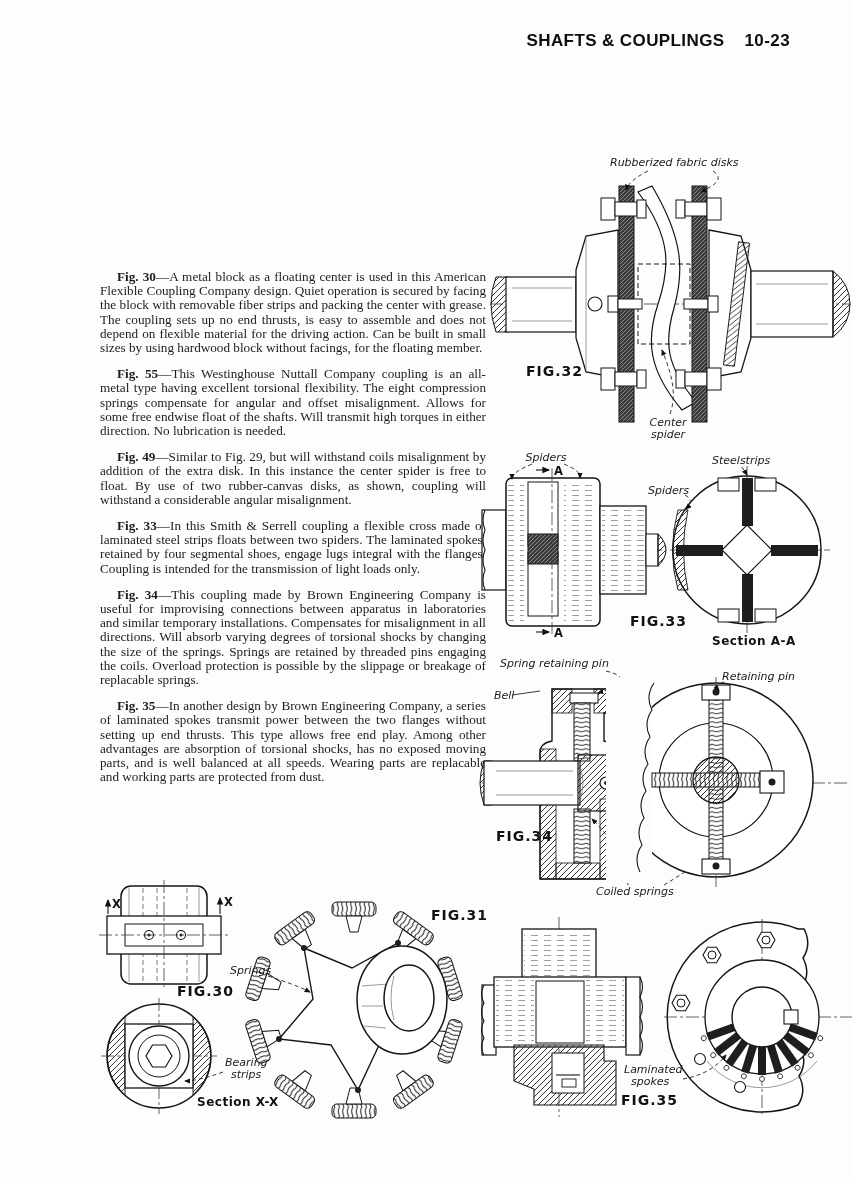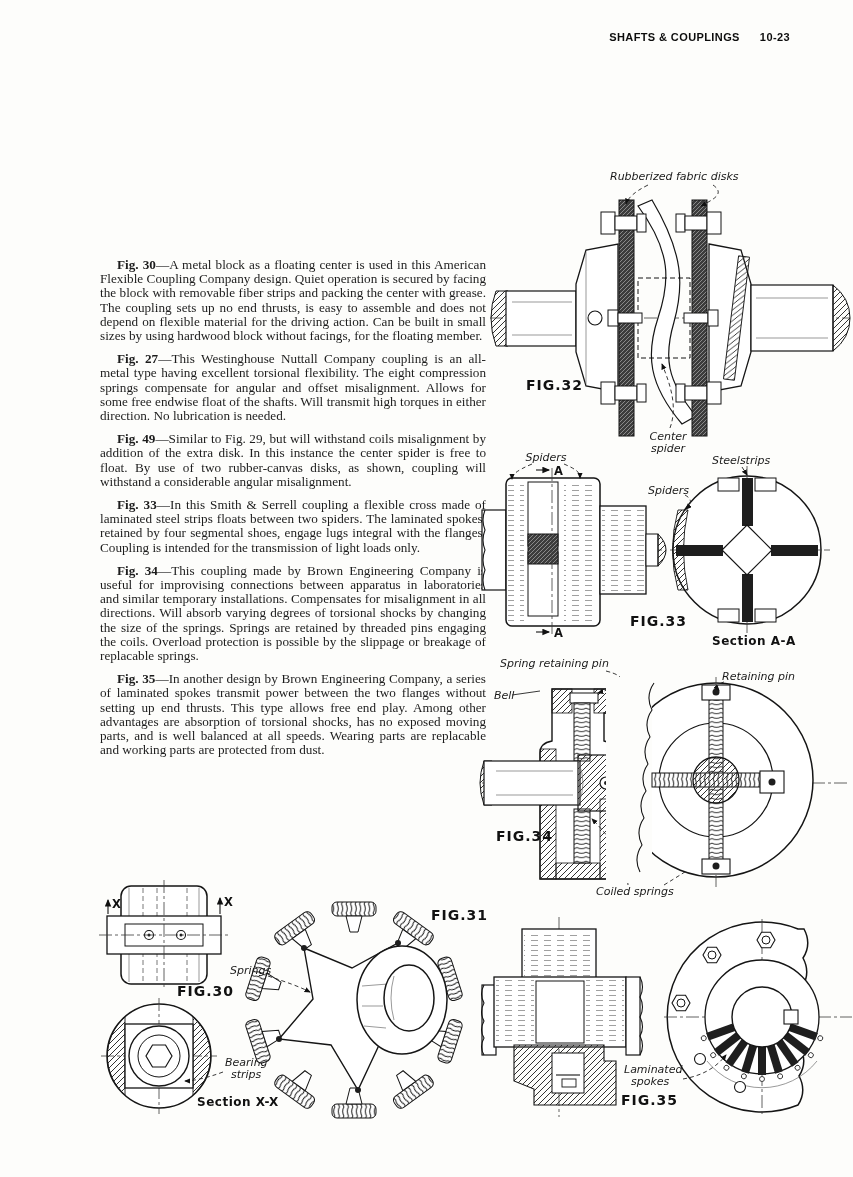--- a/index.html
+++ b/index.html
@@ -1,23 +1,23 @@
 <!DOCTYPE html>
 <html><head>
 <meta charset="utf-8">
 <style>
   html,body{margin:0;padding:0;background:#e8e8e8;}
   #page{position:relative;width:853px;height:1177px;background:#fdfdfb;margin:0 auto;overflow:hidden;
         font-family:"Liberation Serif", serif;color:#1c1c1c;}
   #header{position:absolute;top:31px;left:0;width:790px;text-align:right;
-          font-family:"Liberation Sans", sans-serif;font-weight:bold;font-size:11px;
+          font-family:"Liberation Sans", sans-serif;font-weight:bold;font-size:17px;
           letter-spacing:.4px;color:#0d0d0d;}
   #header .pgnum{margin-left:20px;}
   #textcol{position:absolute;left:100px;top:258px;width:386px;}
-  #textcol p{margin:0 0 9px 0;font-size:13.2px;line-height:14.2px;text-align:justify;
+  #textcol p{margin:12px 0 9px 0;font-size:13.2px;line-height:14.2px;text-align:justify;
              text-indent:17px;}
   #textcol p b{font-weight:bold;}
   .fig{position:absolute;}
   .fig svg{display:block;overflow:visible;}
   .lbl{font:italic 11px "DejaVu Sans", sans-serif;fill:#1a1a1a;}
   .cap{font:bold 14px "DejaVu Sans", sans-serif;fill:#111;letter-spacing:1px;}
   .sec{font:bold 12px "DejaVu Sans", sans-serif;fill:#111;letter-spacing:.5px;}
   .secA{font:bold 11.5px "DejaVu Sans", sans-serif;fill:#111;}
   .cl{stroke:#3a3a3a;stroke-width:.8;fill:none;stroke-dasharray:13,3,3,3;}
   .ld{stroke:#222;stroke-width:.9;fill:none;stroke-dasharray:4,3;}
@@ -55,28 +55,28 @@
       </marker>
     </defs>
   </svg>
 
   <div id="header">
     <span>SHAFTS &amp; COUPLINGS</span><span class="pgnum">10-23</span>
   </div>
 
   <div id="textcol">
     <p><b>Fig. 30</b><span>—A metal block as a floating center is used in this American Flexible Coupling Company design. Quiet operation is secured by facing the block with removable fiber strips and packing the center with grease. The coupling sets up no end thrusts, is easy to assemble and does not depend on flexible material for the driving action. Can be built in small sizes by using hardwood block without facings, for the floating member.</span></p>
-    <p><b>Fig. 27</b><span>—This Westinghouse Nuttall Company coupling is an all-metal type having excellent torsional flexibility. The eight compression springs compensate for angular and offset misalignment. Allows for some free endwise float of the shafts. Will transmit high torques in either direction. No lubrication is needed.</span></p>
+    <p><b>Fig. 55</b><span>—This Westinghouse Nuttall Company coupling is an all-metal type having excellent torsional flexibility. The eight compression springs compensate for angular and offset misalignment. Allows for some free endwise float of the shafts. Will transmit high torques in either direction. No lubrication is needed.</span></p>
     <p><b>Fig. 49</b><span>—Similar to Fig. 29, but will withstand coils misalignment by addition of the extra disk. In this instance the center spider is free to float. By use of two rubber-canvas disks, as shown, coupling will withstand a considerable angular misalignment.</span></p>
     <p><b>Fig. 33</b><span>—In this Smith &amp; Serrell coupling a flexible cross made of laminated steel strips floats between two spiders. The laminated spokes, retained by four segmental shoes, engage lugs integral with the flanges. Coupling is intended for the transmission of light loads only.</span></p>
     <p><b>Fig. 34</b><span>—This coupling made by Brown Engineering Company is useful for improvising connections between apparatus in laboratories and similar temporary installations. Compensates for misalignment in all directions. Will absorb varying degrees of torsional shocks by changing the size of the springs. Springs are retained by threaded pins engaging the coils. Overload protection is possible by the slippage or breakage of replacable springs.</span></p>
     <p><b>Fig. 35</b><span>—In another design by Brown Engineering Company, a series of laminated spokes transmit power between the two flanges without setting up end thrusts. This type allows free end play. Among other advantages are absorption of torsional shocks, has no exposed moving parts, and is well balanced at all speeds. Wearing parts are replacable and working parts are protected from dust.</span></p>
   </div>
 
-  <div class="fig" style="left:488px;top:158px;width:365px;height:300px;">
+  <div class="fig" style="left:488px;top:144px;width:365px;height:300px;">
     <svg width="365" height="300" viewBox="0 0 365 300">
       <g>
         <line x1="2" y1="160" x2="362" y2="160" class="cl"></line>
         <path d="M20,133 L8,133 Q3,146 3,160 Q3,174 8,188 L20,188 Z" fill="url(#hatch)" stroke="#151515" stroke-width="1"></path>
         <rect x="18" y="133" width="70" height="55" fill="#fff" stroke="#151515" stroke-width="1.2"></rect>
         <line x1="24" y1="144" x2="84" y2="144" class="thin"></line>
           <line x1="24" y1="177" x2="84" y2="177" class="thin"></line>
         <polygon points="88,126 98,92 130,86 130,234 98,228 88,194" fill="#fff" stroke="#151515" stroke-width="1.3"></polygon>
         <line x1="98" y1="94" x2="98" y2="226" class="thin"></line>
         <circle cx="107" cy="160" r="7" fill="#fff" stroke="#151515" stroke-width="1.1"></circle>

